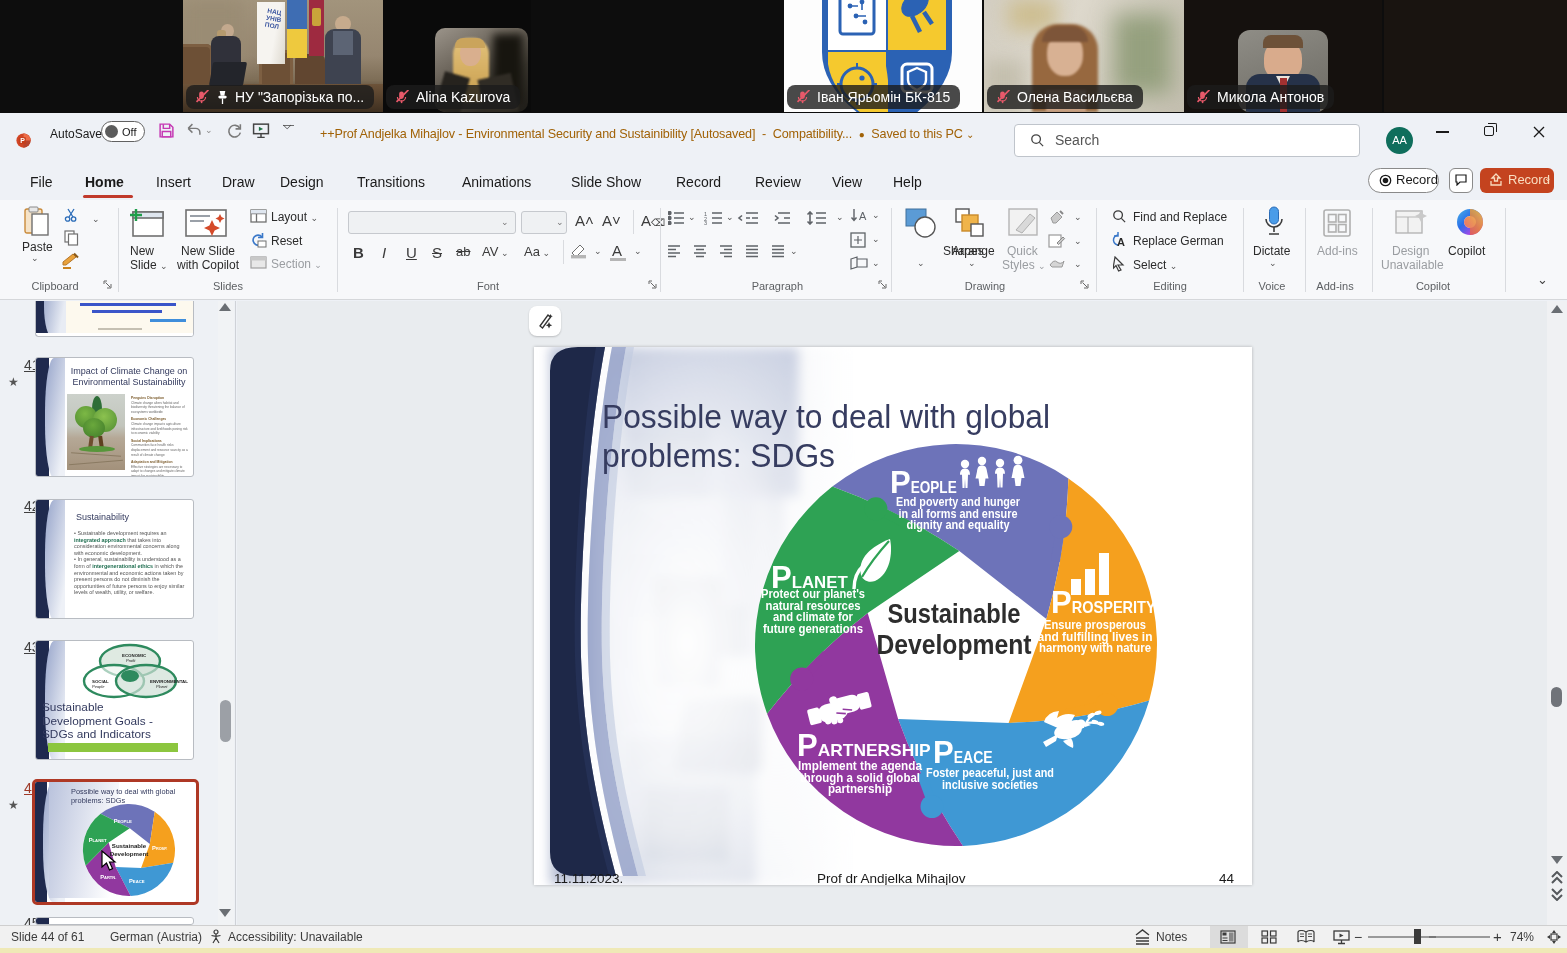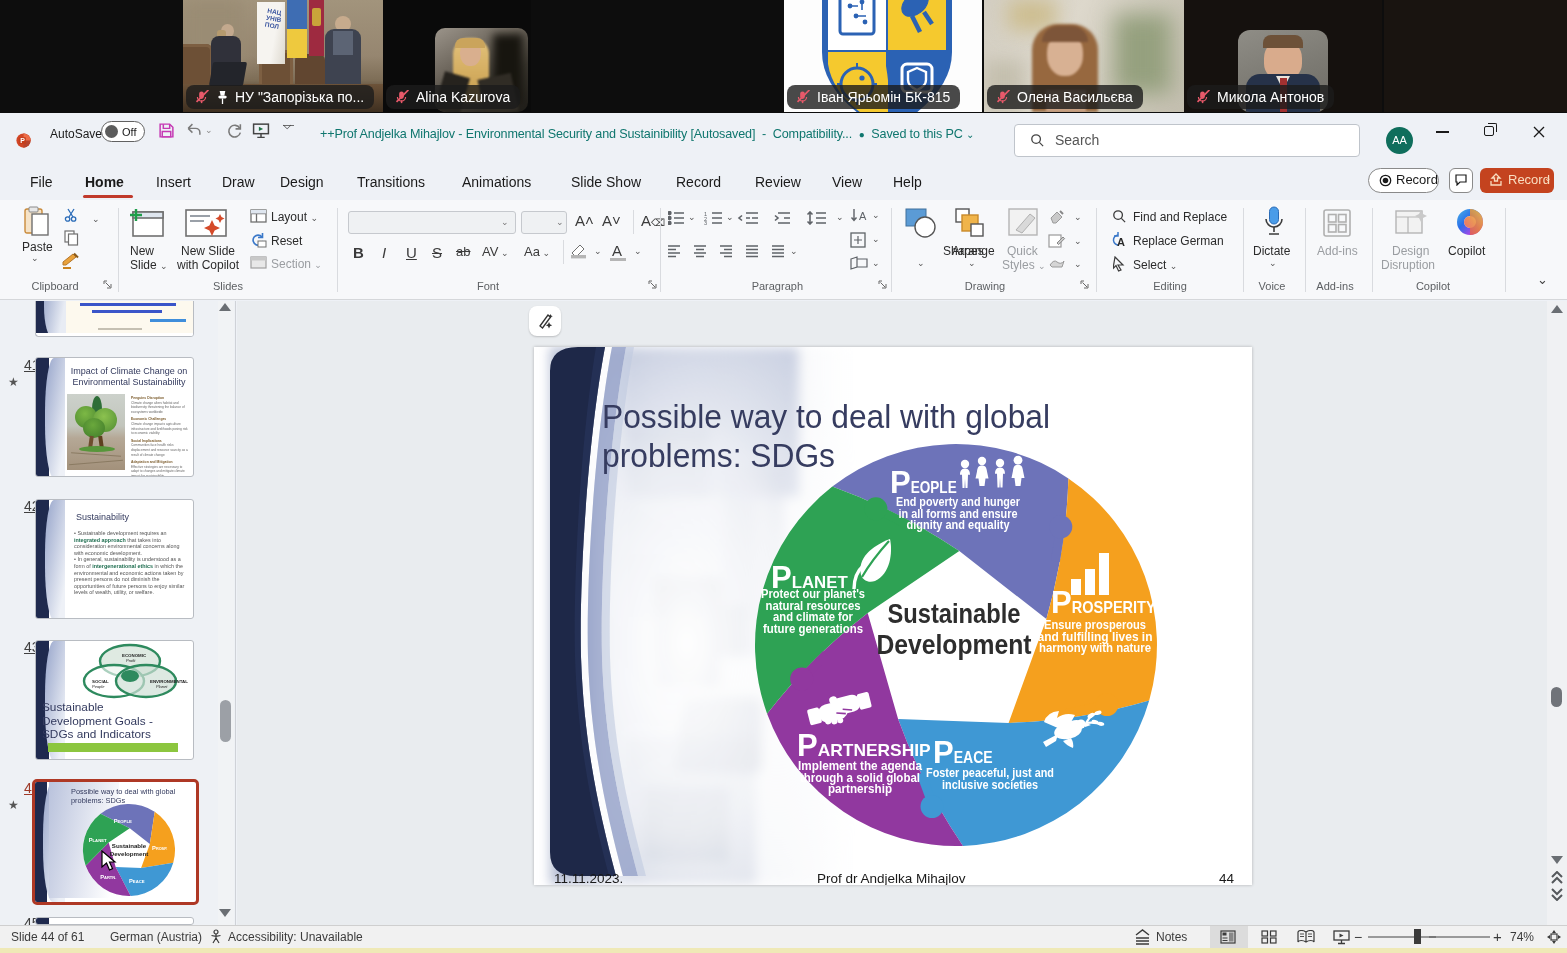--- a/index.html
+++ b/index.html
@@ -214,21 +214,21 @@
   <svg class="abs" style="left:226px;top:9px;width:17px;height:17px" viewBox="0 0 16 16">
       <path d="M13 6 A5.5 5.5 0 1 0 13.5 10" fill="none" stroke="#7b7b7b" stroke-width="1.5"></path>
       <path d="M13.5 2 v4.5 H9" fill="none" stroke="#7b7b7b" stroke-width="1.5"></path>
     </svg>
   <svg class="abs" style="left:252px;top:9px;width:18px;height:17px" viewBox="0 0 17 16">
       <rect x="1.5" y="2" width="14" height="9" fill="none" stroke="#444" stroke-width="1.4"></rect>
       <path d="M6.5 4.5 l4 2 -4 2z" fill="#217346"></path>
       <path d="M8.5 11 v3 M5 14.5 h7" stroke="#444" stroke-width="1.4"></path>
     </svg>
   <div class="abs" style="left:283px;top:6px;font-size:11px;color:#444;">⌵<br><span style="position:relative;top:-14px;">—</span></div>
-  <div class="abs" style="left:320px;top:14px;font-size:12.6px;letter-spacing:-0.15px;color:#0f766e;white-space:nowrap;">++Prof Andjelka Mihajlov - Environmental Security and Sustainibility [Autosaved]&nbsp; -&nbsp; Compatibility...&nbsp; <span style="font-size:10px;">●</span>&nbsp; Saved to this PC <span style="font-size:10px;">⌄</span></div>
+  <div class="abs" style="left:320px;top:14px;font-size:12.6px;letter-spacing:-0.15px;color:#a16207;white-space:nowrap;">++Prof Andjelka Mihajlov - Environmental Security and Sustainibility [Autosaved]&nbsp; -&nbsp; Compatibility...&nbsp; <span style="font-size:10px;">●</span>&nbsp; Saved to this PC <span style="font-size:10px;">⌄</span></div>
 
   <div class="abs" style="left:1014px;top:11px;width:346px;height:33px;background:#fff;border:1px solid #bfc4cb;border-radius:4px;"></div>
   <svg class="abs" style="left:1030px;top:20px;width:15px;height:15px" viewBox="0 0 16 16">
       <circle cx="6.5" cy="6.5" r="4.6" fill="none" stroke="#444" stroke-width="1.4"></circle>
       <path d="M10 10 l4 4" stroke="#444" stroke-width="1.4"></path>
     </svg>
   <div class="abs" style="left:1055px;top:19px;font-size:14px;color:#555;">Search</div>
   <div class="abs" style="left:1386px;top:14px;width:27px;height:27px;border-radius:50%;background:#0f6e5c;color:#fff;font-size:11px;text-align:center;line-height:27px;">AA</div>
   <div class="abs" style="left:1436px;top:18px;width:13px;height:1.6px;background:#1a1a1a;"></div>
   <div class="abs" style="left:1484px;top:13px;width:10px;height:10px;border:1.4px solid #1a1a1a;border-radius:2px;"></div>
@@ -489,21 +489,21 @@
   <div class="rtxt gray" style="left:1317px;top:44px;">Add-ins</div>
   <div class="glabel" style="left:1275px;">Add-ins</div>
   <div class="gsep" style="left:1372px;"></div>
 
   <svg class="abs" style="left:1395px;top:8px;width:34px;height:30px" viewBox="0 0 34 30">
     <rect x="1" y="3" width="26" height="22" fill="#f2f2f2" stroke="#b5b5b5" stroke-width="1.4"></rect>
     <path d="M1 9 h26 M13 9 v16" stroke="#b5b5b5" stroke-width="1.2"></path>
     <path d="M26 2 l2 4 4 2 -4 2 -2 4 -2 -4 -4 -2 4 -2 z" fill="#c9c9c9"></path>
   </svg>
   <div class="rtxt gray" style="left:1392px;top:44px;">Design</div>
-  <div class="rtxt gray" style="left:1381px;top:58px;">Disruption</div>
+  <div class="rtxt gray" style="left:1381px;top:58px;">Unavailable</div>
   <svg class="abs" style="left:1455px;top:7px;width:30px;height:30px" viewBox="0 0 30 30">
     <defs>
       <linearGradient id="cop1" x1="0" y1="0" x2="1" y2="1">
         <stop offset="0" stop-color="#4ab5e8"></stop>
           <stop offset=".4" stop-color="#2a6ee8"></stop>
           <stop offset=".7" stop-color="#9a4ae8"></stop>
           <stop offset="1" stop-color="#e84a8a"></stop>
       </linearGradient>
       <linearGradient id="cop2" x1="1" y1="0" x2="0" y2="1">
         <stop offset="0" stop-color="#f5c93a"></stop>

